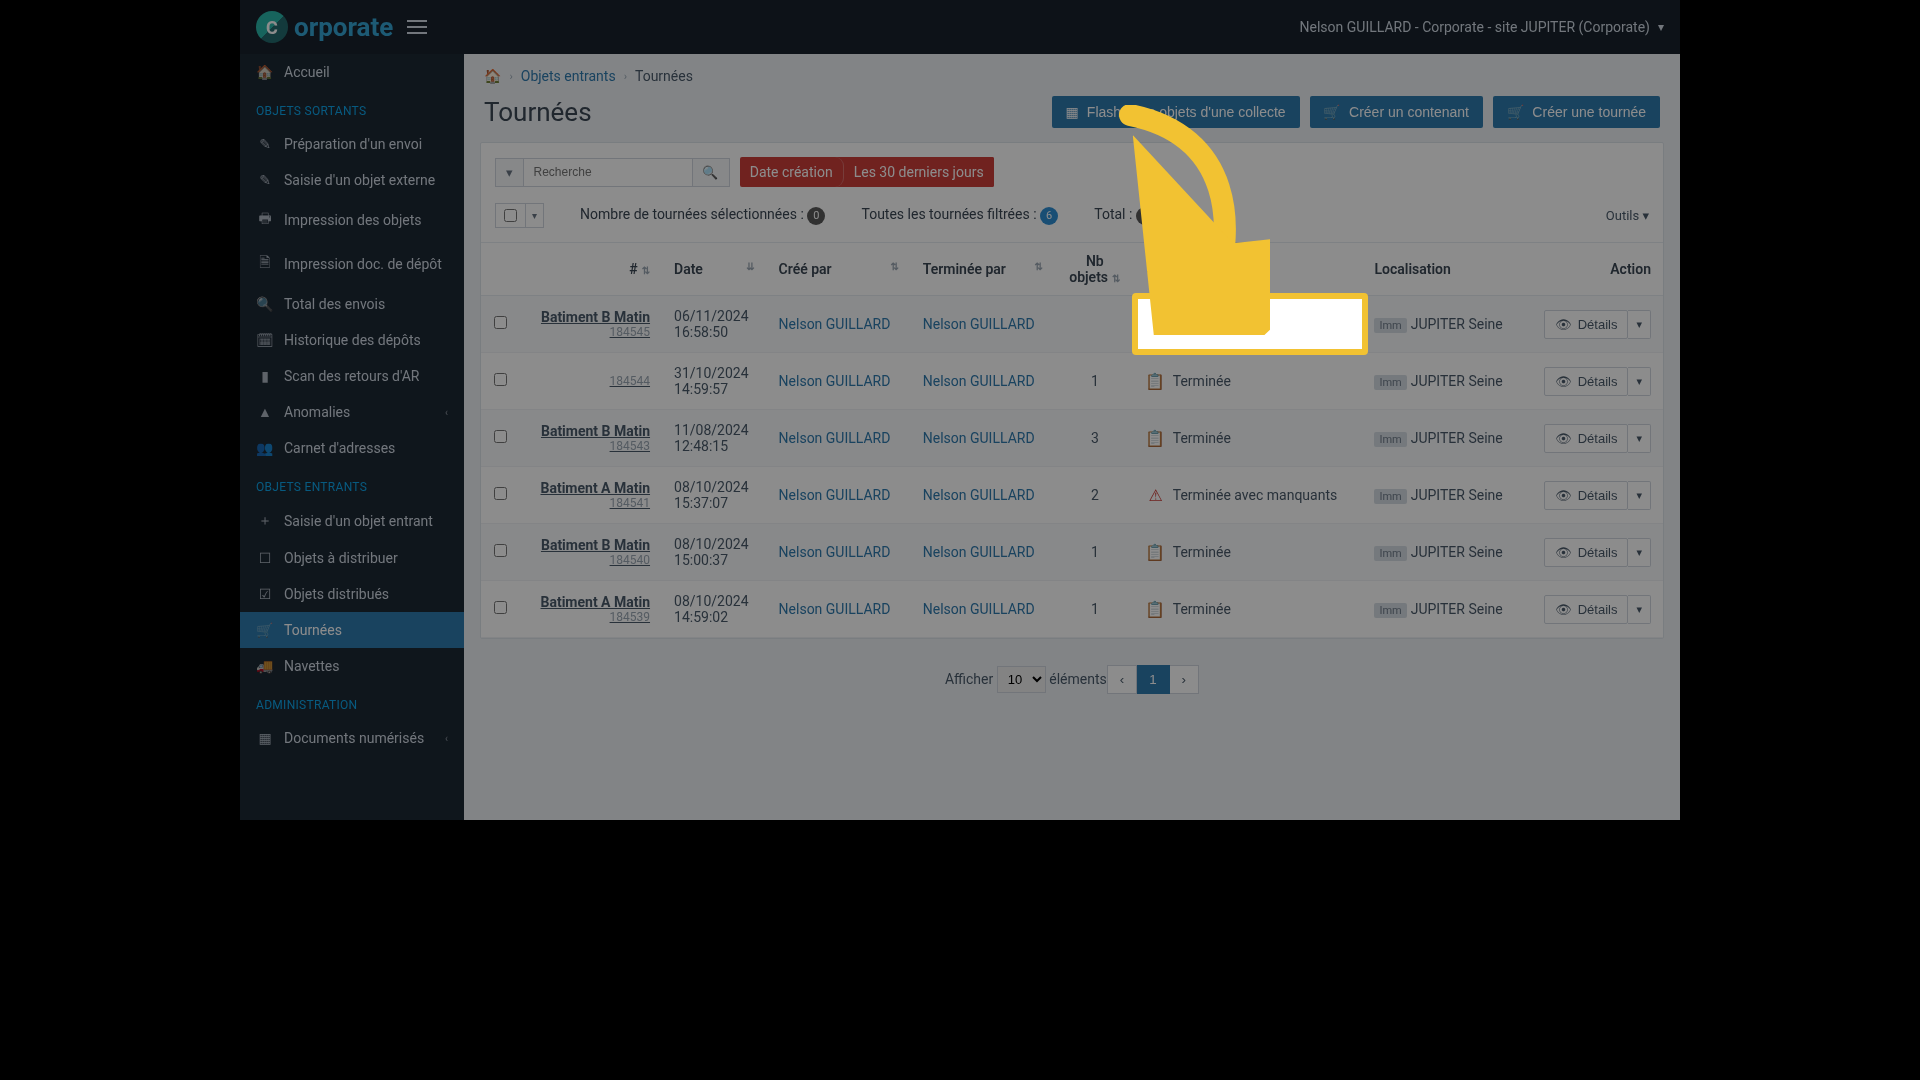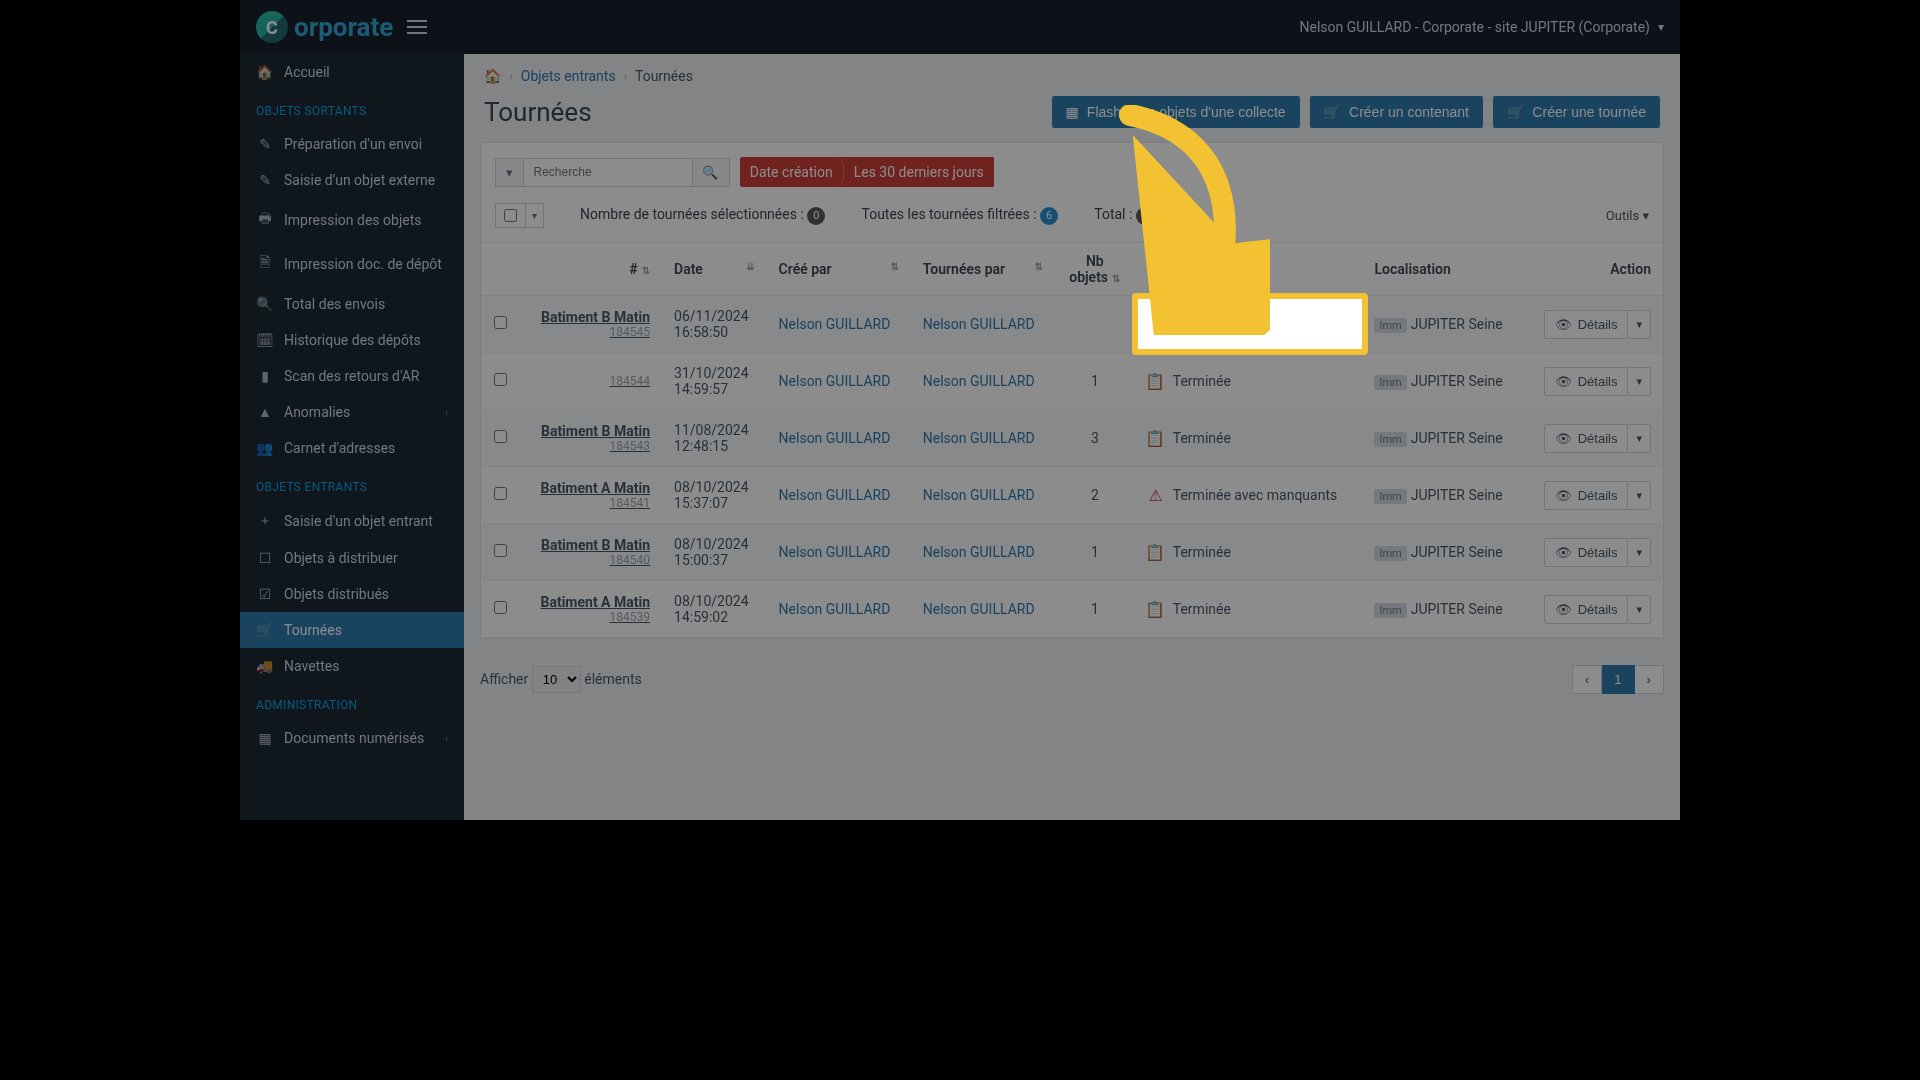--- a/index.html
+++ b/index.html
@@ -197,21 +197,21 @@
     border: 1px solid #cfd6de; background: #fff; color: #4a5a6a;
     padding: 6px 10px; font-size: 13px; cursor: pointer; border-radius: 2px;
   }
   .btn-caret {
     border: 1px solid #cfd6de; border-left: none; background: #fff; color: #4a5a6a;
     padding: 6px 8px; font-size: 11px; cursor: pointer; border-radius: 0 2px 2px 0;
   }
   .action-group { display: inline-flex; }
 
   .table-footer {
-    display: flex; align-items: center; justify-content: space-between;
+    display: flex; align-items: center; justify-content: center;
     padding: 10px 16px 16px;
     font-size: 14px; color: #4a5a6a;
   }
   .pager { display: flex; gap: 0; }
   .pager button {
     border: 1px solid #cfd6de; background: #fff; color: #4a5a6a;
     padding: 6px 12px; cursor: pointer;
   }
   .pager button + button { border-left: none; }
   .pager button.active { background: #2f7aae; color: #fff; border-color: #2f7aae; }
@@ -429,21 +429,21 @@
               <th class="right">
                 <span>#</span><span class="sort-ic">⇅</span>
               </th>
               <th>
                 <span>Date</span><span class="sort-ic" style="float:right">⇊</span>
               </th>
               <th>
                 <span>Créé par</span><span class="sort-ic" style="float:right">⇅</span>
               </th>
               <th>
-                <span>Tournées par</span><span class="sort-ic" style="float:right">⇅</span>
+                <span>Terminée par</span><span class="sort-ic" style="float:right">⇅</span>
               </th>
               <th class="center">
                 <div>Nb</div>
                 <div><span>objets</span><span class="sort-ic">⇅</span></div>
               </th>
               <th>
                 <span>Statut</span>
               </th>
               <th>
                 <span>Localisation</span>

